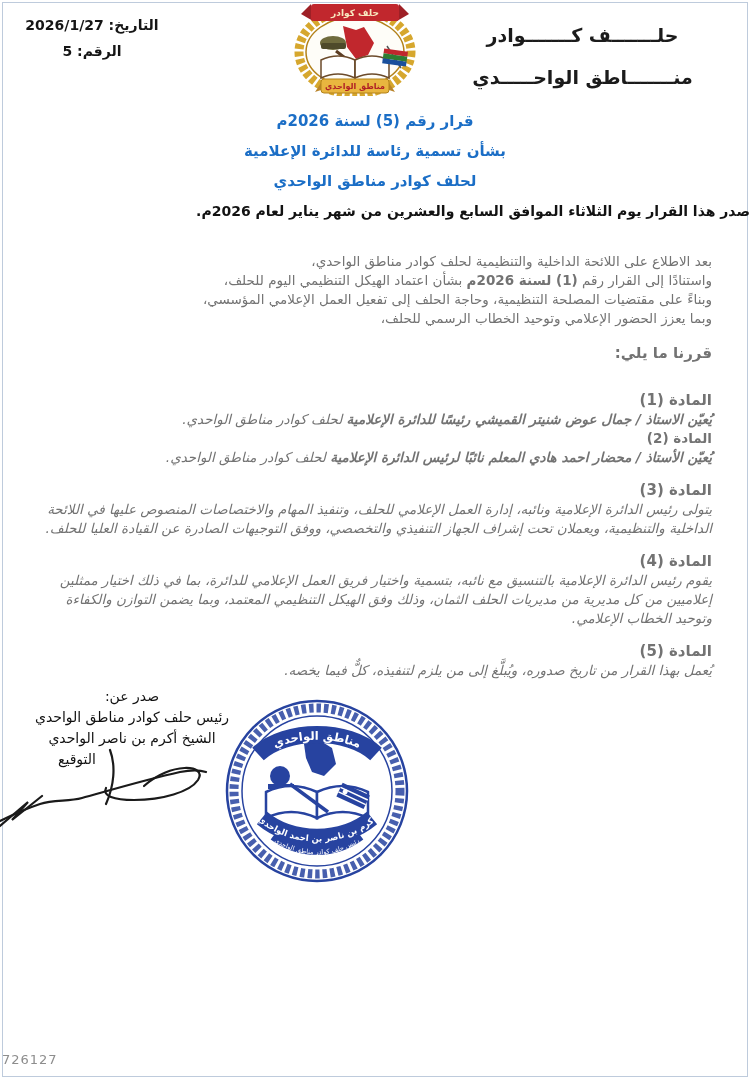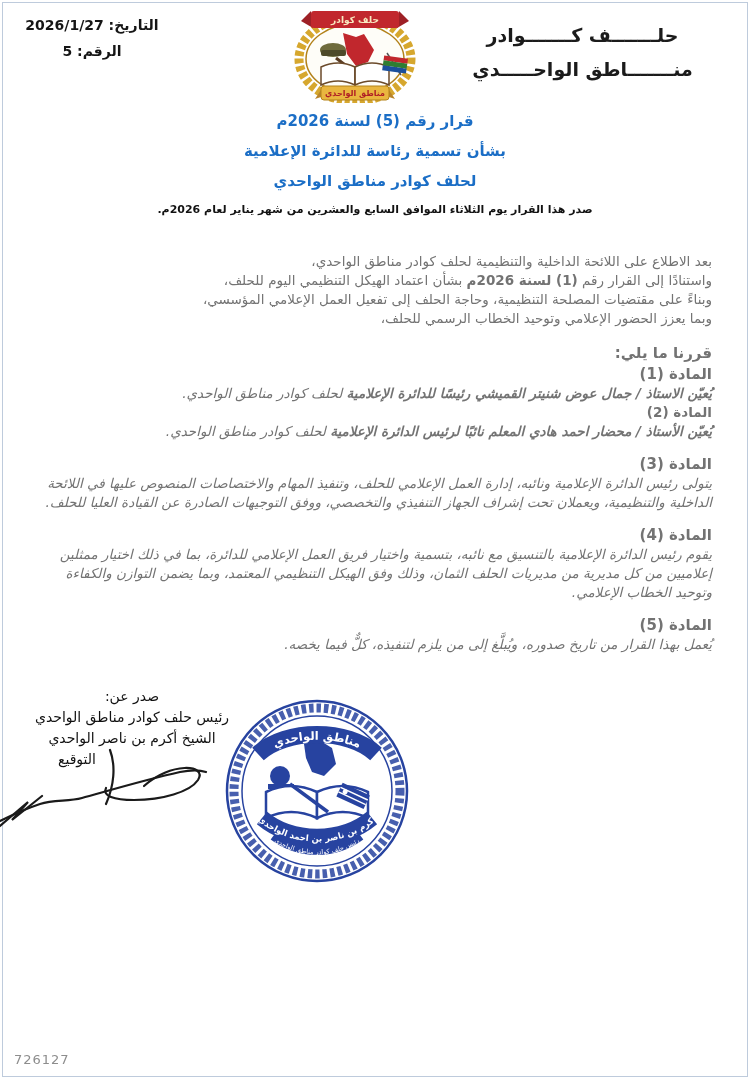--- a/index.html
+++ b/index.html
@@ -10,61 +10,61 @@
   }
   .frame { position:absolute; inset:2px; border:1px solid #becbdc; pointer-events:none; }
   svg { font-family:inherit; display:block; }
 
   
   .meta {
     position:absolute; top:12px; left:14px; width:156px;
     direction:rtl; text-align:center; font-weight:bold;
     font-size:14px; line-height:26px; color:#151515;
   }
-  .logo { position:absolute; left:283px; top:7px; width:144px; height:96px;text-align:right; }
+  .logo { position:absolute; left:283px; top:0; width:144px; height:96px;text-align:right; }
   .orgname {
     position:absolute; right:20px; top:24px; width:295px;
     direction:rtl; text-align:center; font-weight:bold;
     font-size:19px; color:#1b1b1b; letter-spacing:0.5px;
   }
-  .orgname .l2 { margin-top:12px; }
+  .orgname .l2 { margin-top:20px; }
 
   
   .title-block { position:absolute; top:112px; left:0; right:0; text-align:center; }
   .title-block div { font-weight:bold; font-size:15px; color:#1b6ec6; margin-bottom:12px; }
   .issued {
-    position:absolute; top:203px; left:0; right:0; text-align:center;
-    font-weight:bold; font-size:11px; color:#121212;
+    position:absolute; top:203px; left:0; right:0; text-align:right;
+    font-weight:bold; font-size:14px; color:#121212;
   }
 
   
   .body-content {
     position:absolute; top:252px; right:38px; left:30px;
     direction:rtl; text-align:right; font-size:13.5px; line-height:19px; color:#737373;
   }
   .preamble p { margin:0; }
   .decision-heading { margin-top:16px; font-weight:bold; font-size:15px; }
-  .article-heading { margin-top:2px; font-weight:bold; font-size:15px; }
+  .article-heading { margin-top:28px; font-weight:bold; font-size:15px; }
   .article-heading.small { margin-top:0; font-size:13.5px; }
   .article-heading.gap { margin-top:14px; }
   .article-text { margin:0;font-style:italic; }
   .b { font-weight:bold; }
 
   
   .sign-block {
     position:absolute; left:28px; top:686px; width:208px;
     direction:rtl; text-align:center; font-size:14px; line-height:21px; color:#111;
   }
   .sign-block .sign-label { text-align:left; padding-left:30px; }
   .signature-svg { position:absolute; left:-6px; top:742px; width:238px; height:96px; }
   .stamp { position:absolute; left:224px; top:698px; width:186px; height:186px; }
 
   .serial {
     position:absolute; left:2px; top:1052px;
-    font-size:13px; color:#8d8d8d; letter-spacing:1px;padding-left:12px;
+    font-size:13px; color:#8d8d8d; letter-spacing:1px;
   }
 </style>
 </head>
 <body>
 
 <div class="page">
   <div class="frame"></div>
 
   <div class="meta">
     <div>التاريخ: 2026/1/27</div>

